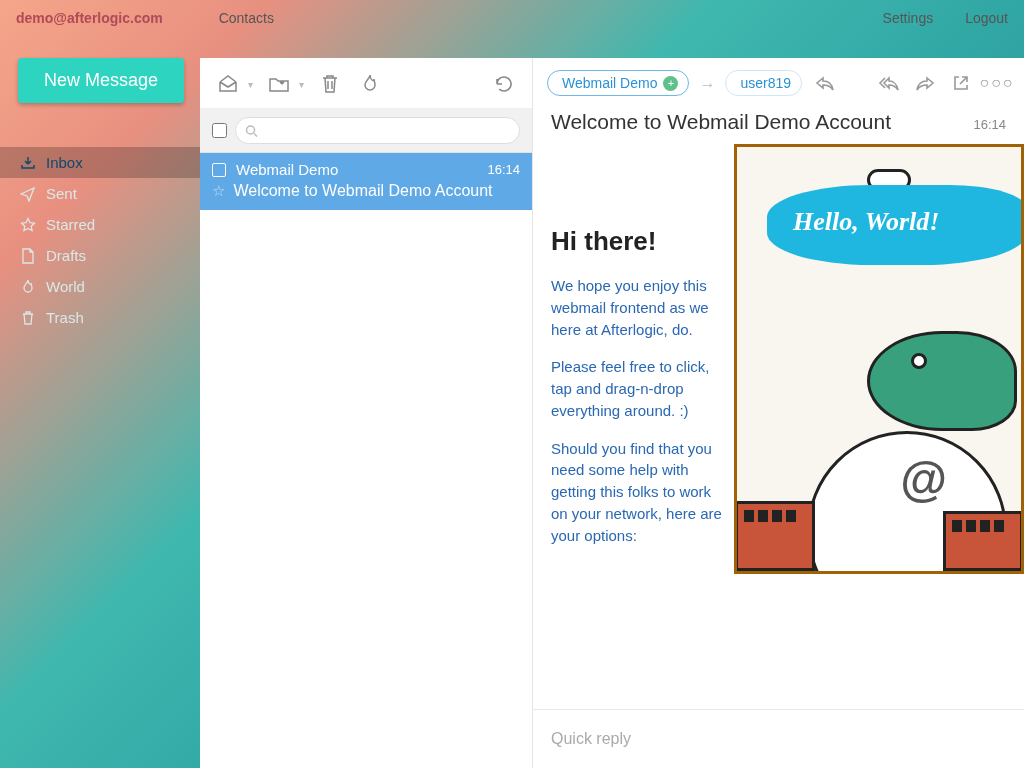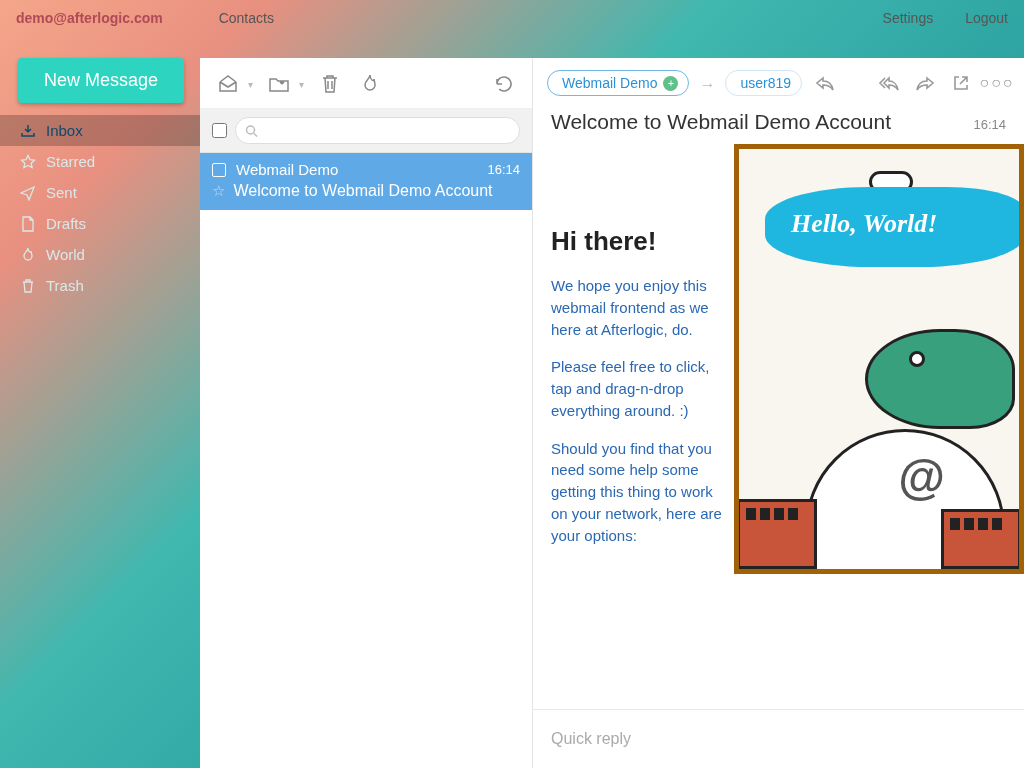--- a/index.html
+++ b/index.html
@@ -11,21 +11,21 @@
 }
 .topbar { display: flex; align-items: flex-end; padding: 8px 16px; font-size: 14px; color: #555; height: 34px; }
 .topbar .acct { color: #b14a57; font-weight: 600; margin-right: 24px; }
 .topbar .contacts { color: #555; }
 .topbar .spacer { flex: 1; }
 .topbar a { color: #555; margin-left: 32px; text-decoration: none; }
 
 .main { flex: 1; display: flex; padding: 24px 0 0 0; gap: 0; min-height: 0; }
 
 
-.sidebar { width: 200px; display: flex; flex-direction: column; padding-left: 0; }
+.sidebar { width: 200px; display: flex; flex-direction: column; padding-left: 0; gap: 32px; }
 .new-msg {
   margin: 0 16px 12px 18px; background: #2dd4bf; color: #fff; font-size: 18px;
   padding: 12px 18px; border-radius: 4px; border: none; cursor: pointer;
   box-shadow: 0 2px 4px rgba(0,0,0,.25);
 }
 .folders { list-style: none; }
 .folders li {
   display: flex; align-items: center; gap: 10px; padding: 7px 16px 7px 20px;
   color: #d9e8e8; font-size: 15px; cursor: pointer;
 }
@@ -66,21 +66,21 @@
 .arrow { color: #bbb; }
 .msgtoolbar .spacer { flex: 1; }
 .ricon { width: 26px; height: 26px; display: inline-flex; align-items:center; justify-content:center; color:#999; cursor:pointer; }
 .dots { letter-spacing: 2px; color:#999; }
 .subjectline { display:flex; align-items:baseline; padding: 2px 18px 10px; }
 .subjectline h2 { font-size: 21px; font-weight: 400; color: #333; flex:1; }
 .subjectline .t { color:#888; font-size:13px; }
 
 .body { flex:1; overflow:auto; padding: 0 0 0 18px; position: relative; }
 .illus {
-  float: right; width: 290px; height: 430px; background: #f8f6ef; border:5px solid #a16207;
+  float: right; width: 290px; height: 430px; background: #f8f6ef; border:3px solid #a16207;
   position: relative; overflow: hidden; margin-left: 6px;
 }
 .cloud { position:absolute; background:#fff; border:3px solid #222; border-radius: 20px; }
 .cloud.c1 { width:54px; height:26px; top:62px; left:30px; }
 .cloud.c2 { width:44px; height:22px; top:22px; left:130px; }
 .bubble {
   position:absolute; top:38px; right:-6px; background:#1fb7df; color:#fff; font-weight:700;
   font-size:26px; padding:22px 14px 28px 26px; width: 260px; border-radius: 40% 30% 40% 40%;
   font-family: Georgia, serif; font-style: italic;
 }
@@ -121,32 +121,32 @@
         <span class="ico">
           <svg width="16" height="16" viewBox="0 0 16 16" fill="none" stroke="currentColor" stroke-width="1.5">
               <path d="M8 2v7m0 0l-3-3m3 3l3-3M2 10v3h12v-3"></path>
             </svg>
         </span>
         <span>Inbox</span>
       </li>
       <li>
         <span class="ico">
           <svg width="16" height="16" viewBox="0 0 16 16" fill="none" stroke="currentColor" stroke-width="1.3">
+              <path d="M1 8l13-6-5 13-2-5-6-2z"></path>
+            </svg>
+        </span>
+        <span>Sent</span>
+      </li>
+      <li>
+        <span class="ico">
+          <svg width="16" height="16" viewBox="0 0 16 16" fill="none" stroke="currentColor" stroke-width="1.3">
               <path d="M8 1.5l2 4.2 4.5.5-3.3 3 .9 4.4L8 11.5l-4.1 2.1.9-4.4L1.5 6.2l4.5-.5z"></path>
             </svg>
         </span>
         <span>Starred</span>
-      </li>
-      <li>
-        <span class="ico">
-          <svg width="16" height="16" viewBox="0 0 16 16" fill="none" stroke="currentColor" stroke-width="1.3">
-              <path d="M1 8l13-6-5 13-2-5-6-2z"></path>
-            </svg>
-        </span>
-        <span>Sent</span>
       </li>
       <li>
         <span class="ico">
           <svg width="14" height="16" viewBox="0 0 14 16" fill="none" stroke="currentColor" stroke-width="1.3">
               <path d="M2 1h7l3 3v11H2z M9 1v3h3"></path>
             </svg>
         </span>
         <span>Drafts</span>
       </li>
       <li>
@@ -287,18 +287,18 @@
               <span class="w"></span>
               <span class="w"></span>
               <span class="w"></span>
             </div>
           </div>
       </div>
 
       <div class="hello">Hi there!</div>
       <p class="para">We hope you enjoy this webmail frontend as we here at Afterlogic, do.</p>
       <p class="para">Please feel free to click, tap and drag-n-drop everything around. :)</p>
-      <p class="para">Should you find that you need some help some getting this thing to work on your network, here are your options:</p>
+      <p class="para">Should you find that you need some help with getting this folks to work on your network, here are your options:</p>
     </div>
 
     <div class="quickreply">Quick reply</div>
   </div>
 </div>
 
 </body></html>

